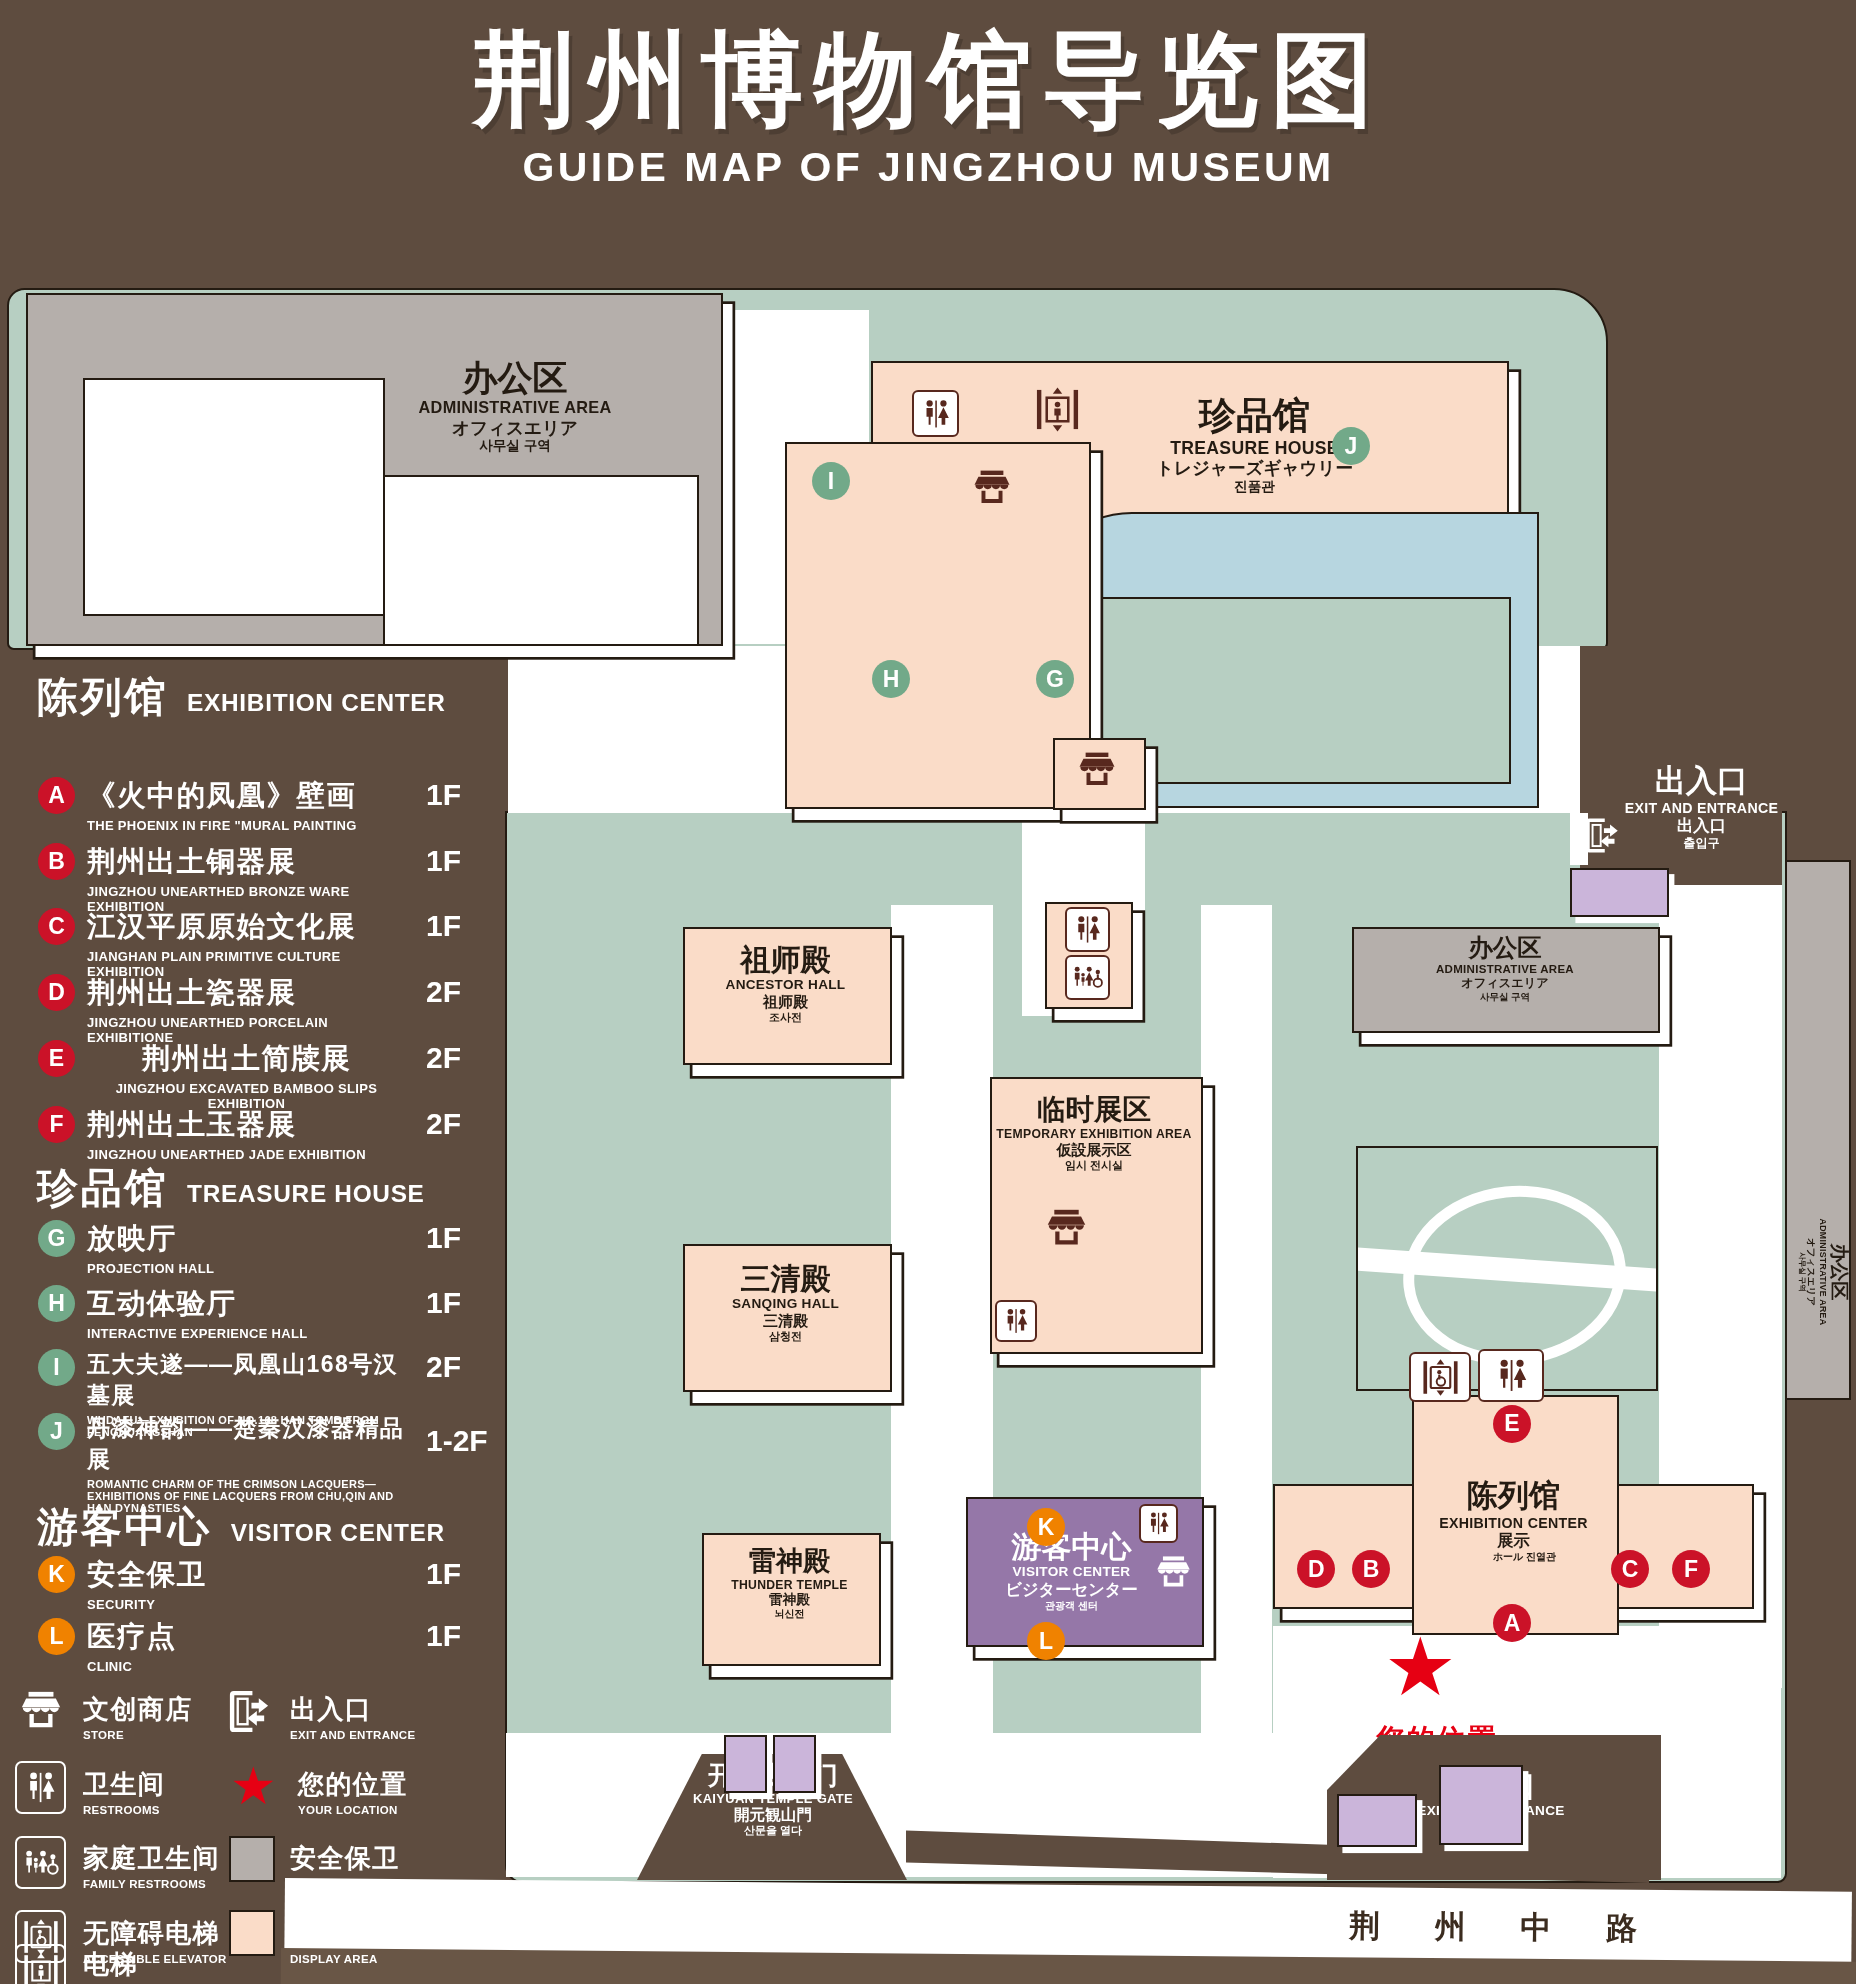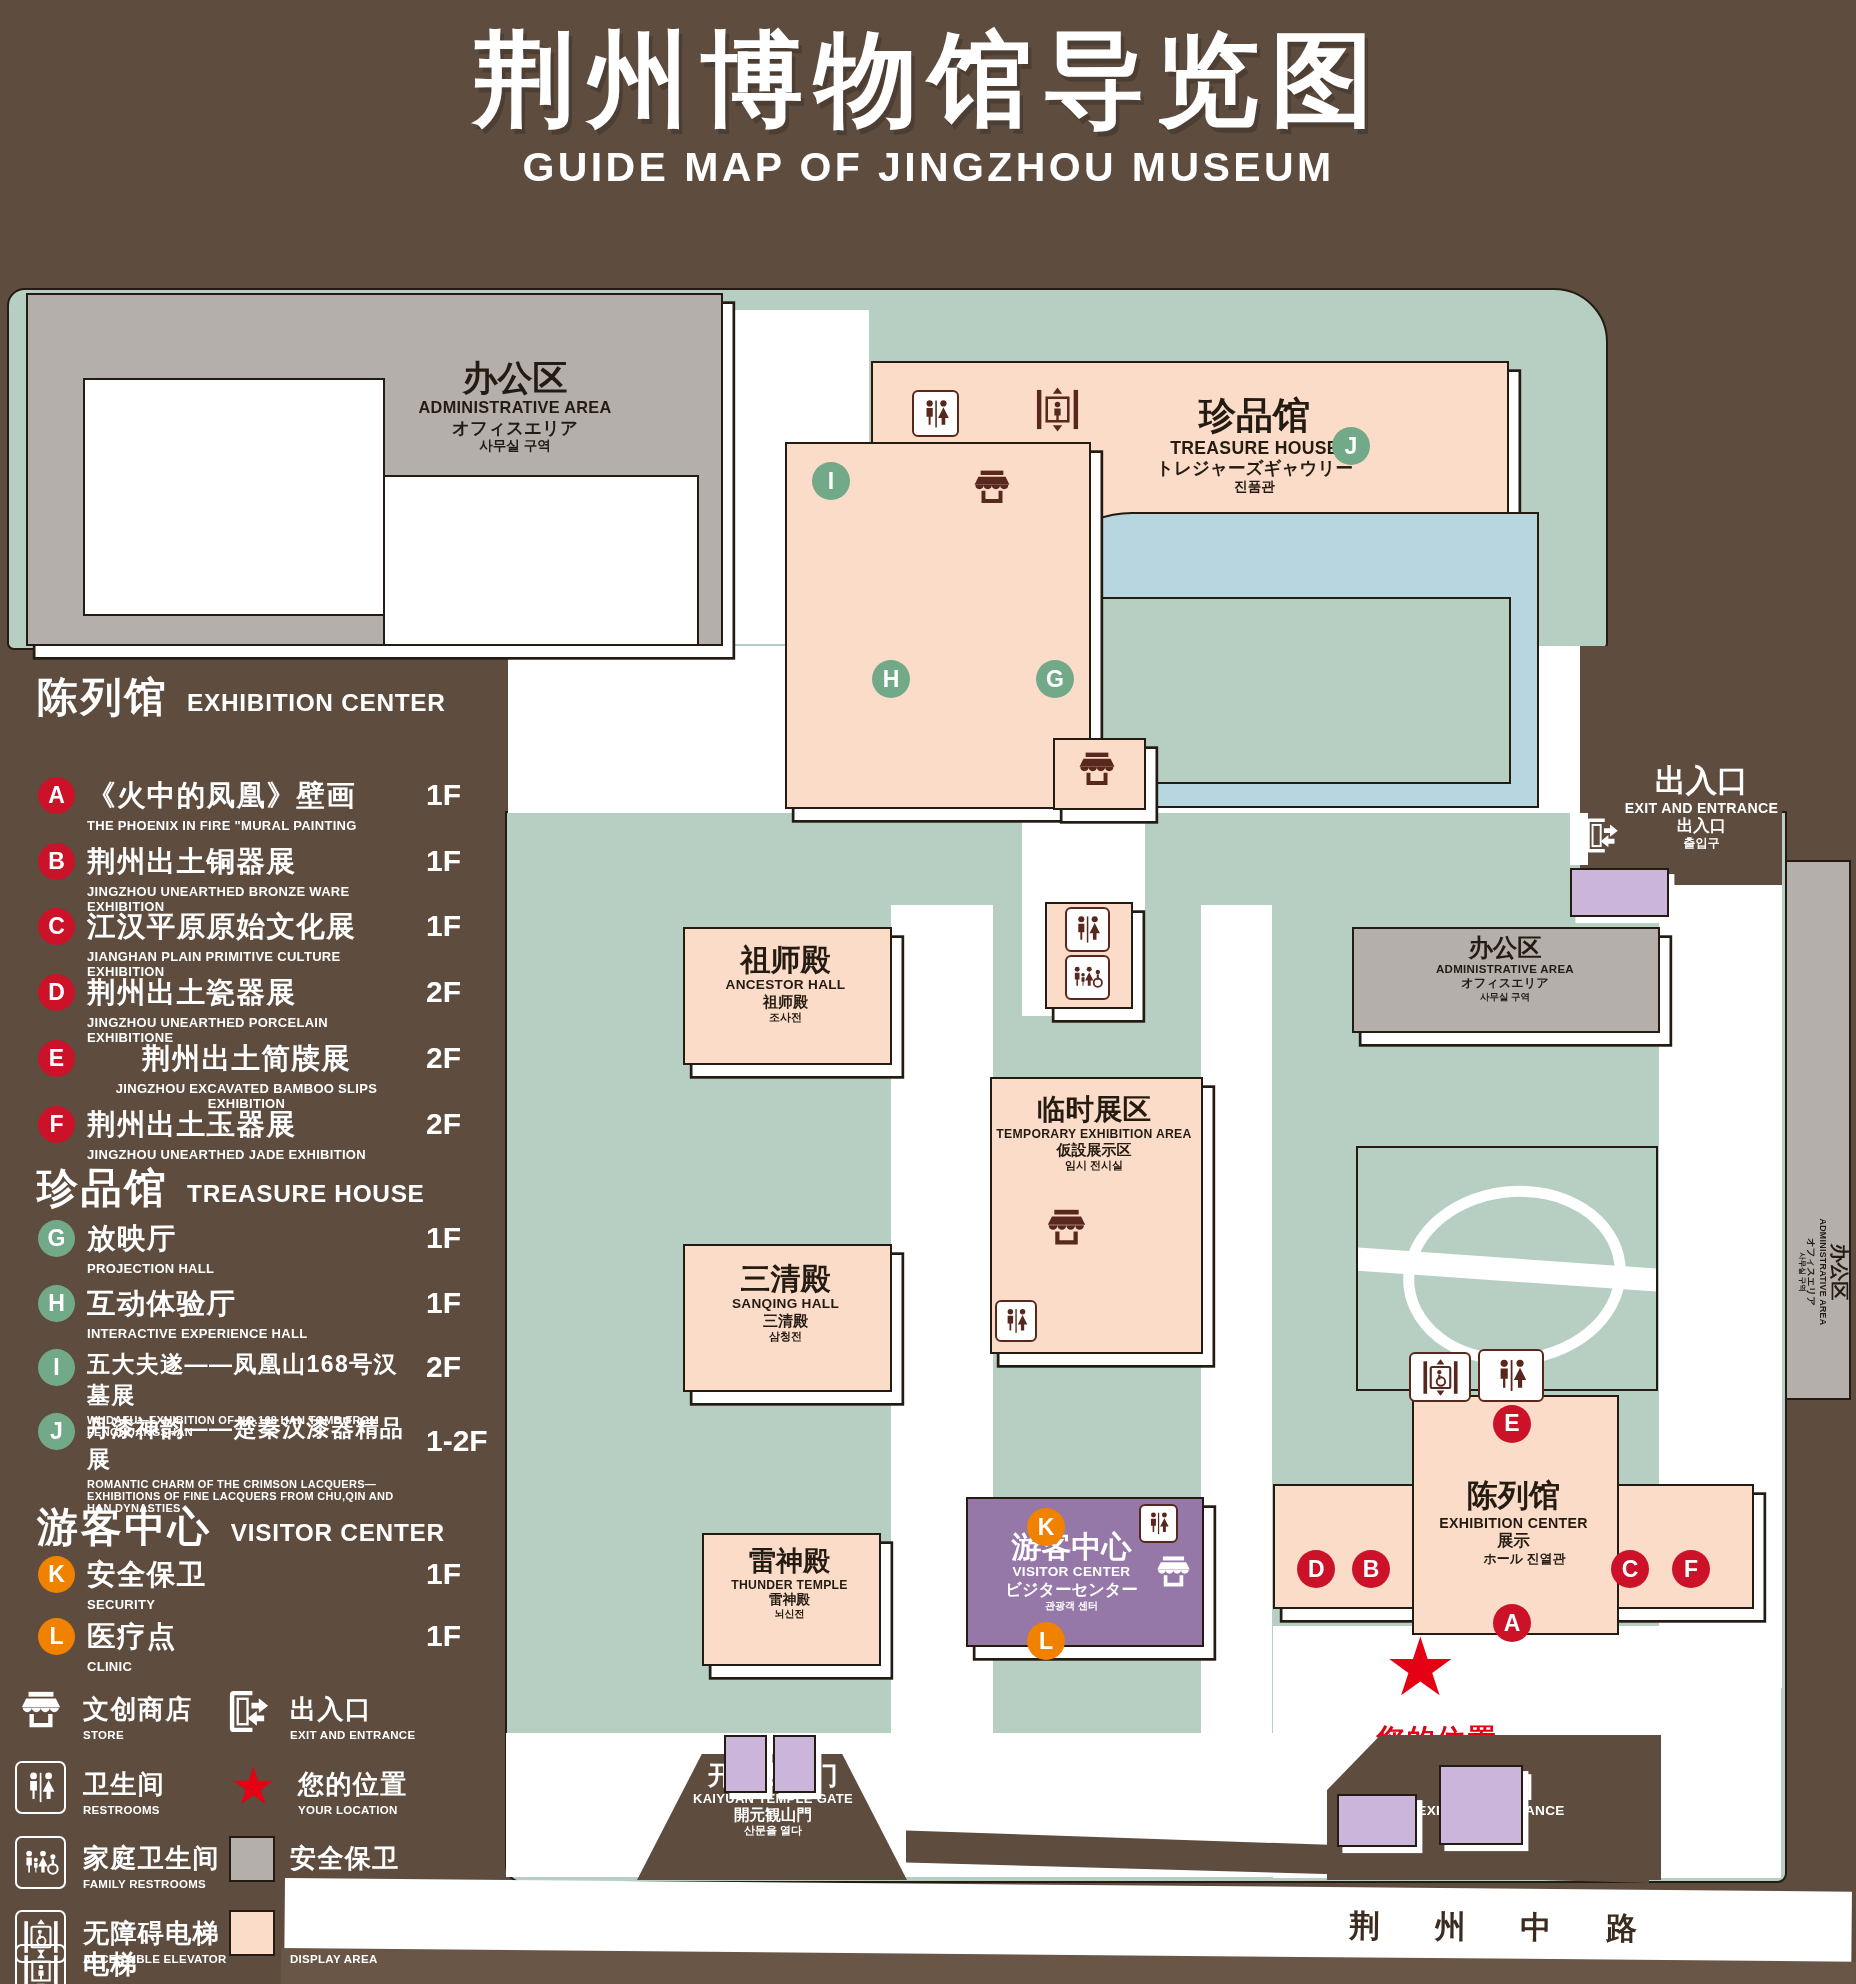--- a/index.html
+++ b/index.html
@@ -300,21 +300,21 @@
     </div>
 
   <div class="abs" style="left:1273px;top:1395px;width:483px;height:237px;">
     <div class="bld" style="left:0;top:89px;width:477px;height:121px;"></div>
     <div class="bld noshadow" style="left:139px;top:0;width:203px;height:236px;"></div>
     <div class="abs" style="left:142px;top:92px;width:198px;height:119px;background:#fadcc8;"></div>
     <div class="label" style="left:139px;top:83px;width:203px;">
       <span class="lz" style="font-size:31px;">陈列馆</span>
       <span class="le" style="font-size:14.2px;">EXHIBITION CENTER</span>
       <span class="lj" style="font-size:16.3px;">展示</span>
-      <span class="lk" style="font-size:13px;margin-left:22px;">ホール 진열관</span>
+      <span class="lk" style="font-size:10px;margin-left:22px;">ホール 진열관</span>
     </div>
     <div class="badge b-red" style="left:220px;top:9.5px;">
         <span>E</span>
       </div>
     <div class="badge b-red" style="left:24.4px;top:155px;">
         <span>D</span>
       </div>
     <div class="badge b-red" style="left:79px;top:155px;">
         <span>B</span>
       </div>

